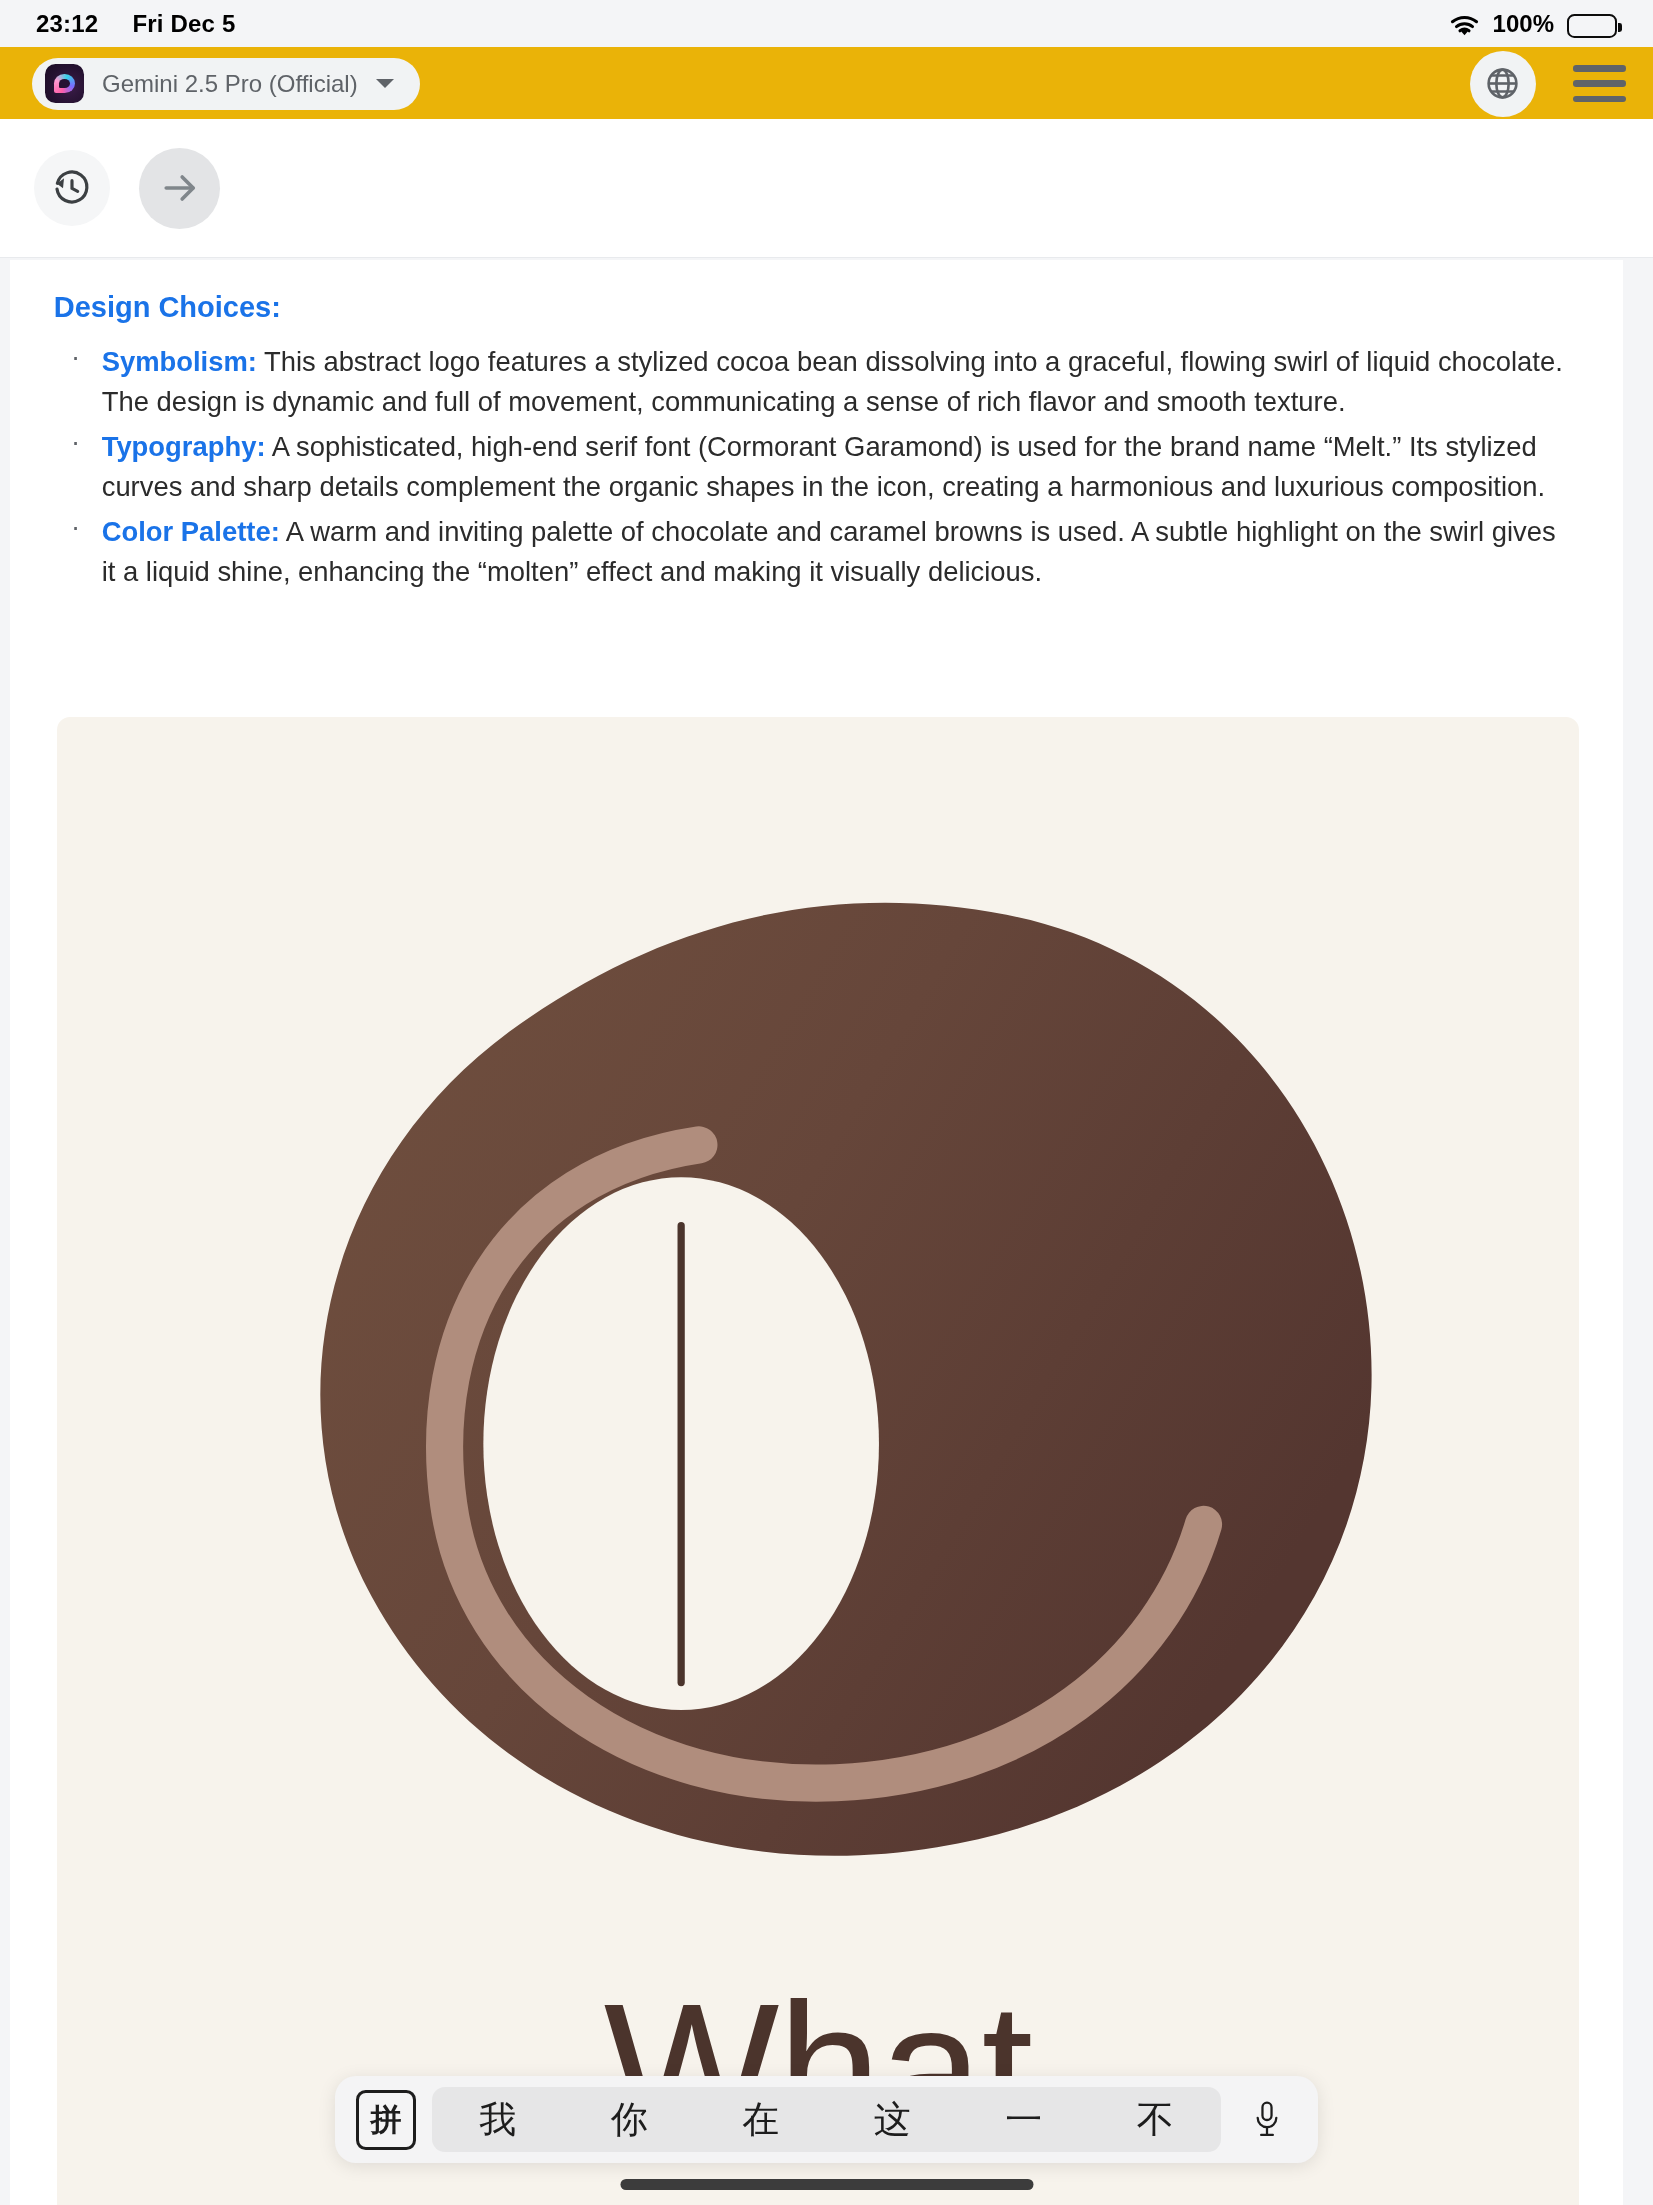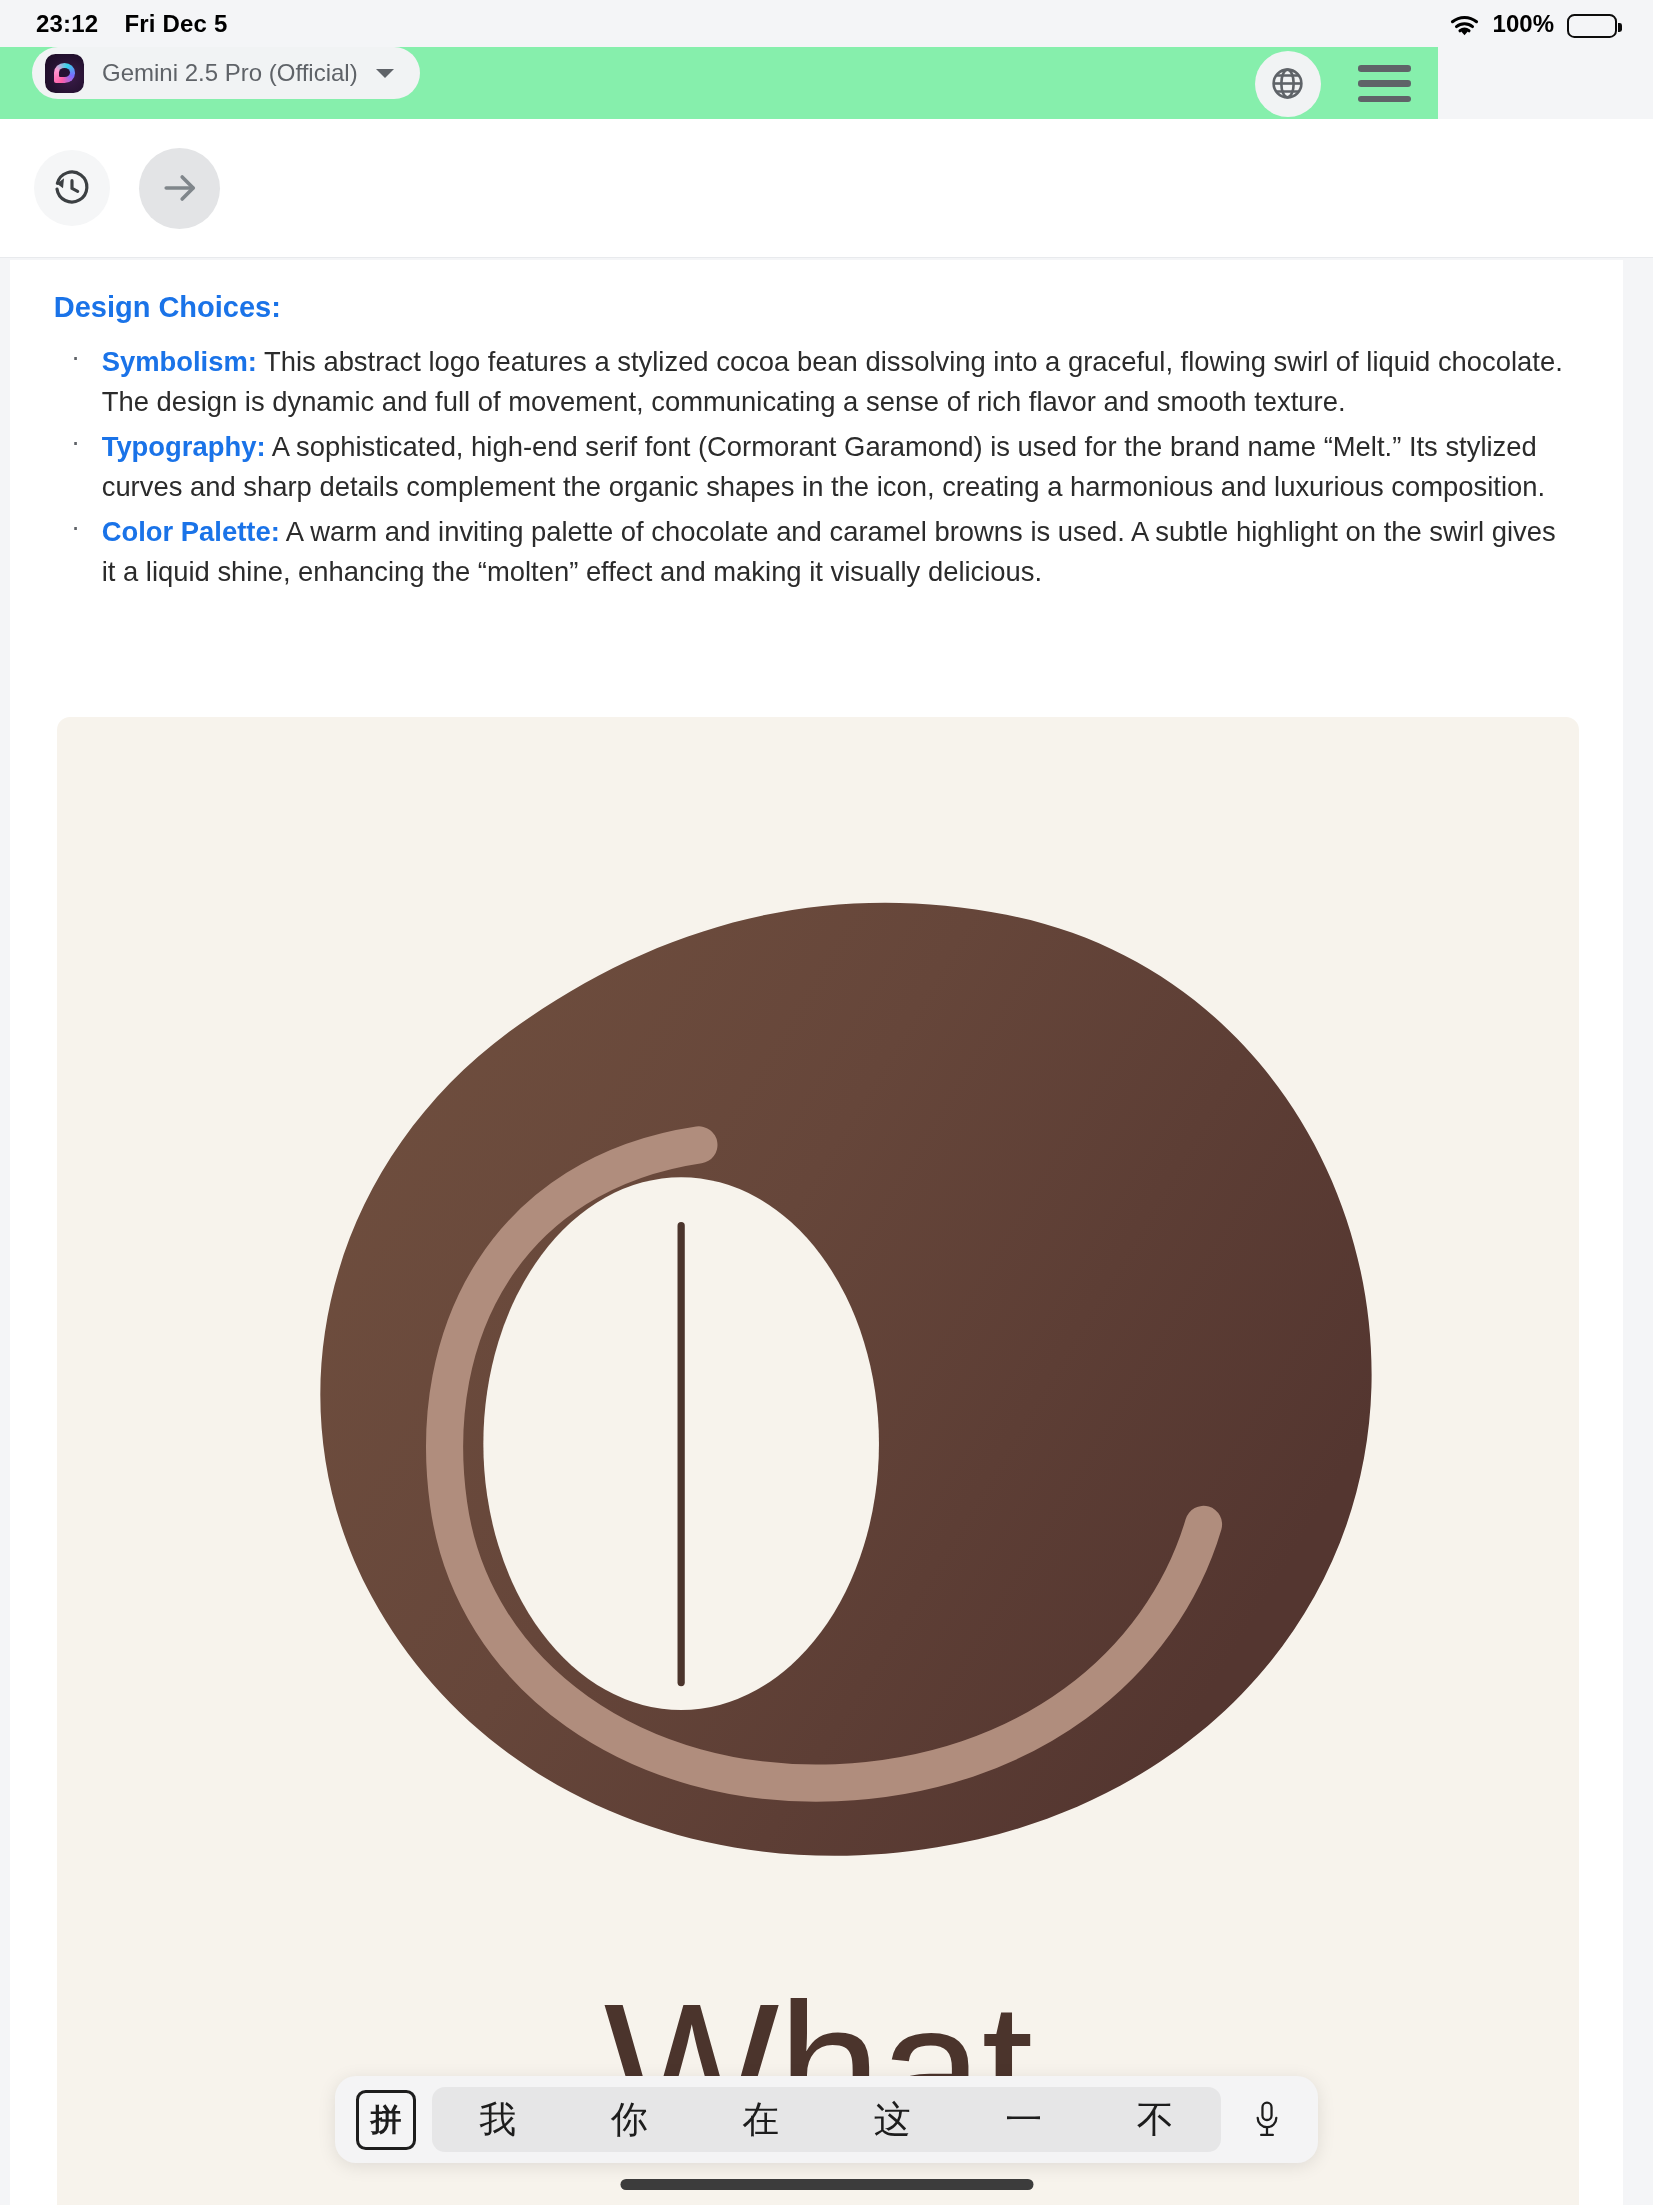--- a/index.html
+++ b/index.html
@@ -10,43 +10,43 @@
     overflow: hidden;
   }
   #root { position: relative; width: 1653px; height: 2205px; }
 
   
   .statusbar {
     position: absolute; left: 0; top: 0; width: 1653px; height: 47px;
     display: flex; align-items: center; justify-content: space-between;
     padding: 0 36px;
   }
-  .sb-left { display: flex; align-items: baseline; gap: 26px; }
+  .sb-left { display: flex; align-items: baseline; gap: 34px; }
   .sb-time, .sb-date {
     font-size: 24px; font-weight: bold; color: #000;
     letter-spacing: 0.2px;
   }
   .sb-right { display: flex; align-items: flex-end; gap: 13px; }
   .sb-pct { font-size: 24px; font-weight: bold; color: #000; }
   .wifi-icon { width: 31px; height: 22.6px; display:block; }
   .batt {
     width: 50px; height: 23.4px; border: 2.4px solid #000; border-radius: 7.3px;
     position: relative; padding: 2.4px; opacity: .95;
   }
   .batt-fill { width: 100%; height: 100%; background: #000; border-radius: 3.2px; }
   .batt:after {
     content: ""; position: absolute; right: -6.5px; top: 7.3px;
     width: 4px; height: 9px; background: #000; border-radius: 0 2.4px 2.4px 0;
   }
 
   
   .appheader {
-    position: absolute; left: 0; top: 47px; width: 1438px; height: 73px;
-    display: flex; justify-content: space-between;
-    padding: 0 27.4px 0 32px; background: #86efac;
+    position: absolute; left: 0; top: 47px; width: 1653px; height: 73px;
+    display: flex; align-items: center; justify-content: space-between;
+    padding: 0 27.4px 0 32px; background: #eab308;
   }
   .model-chip {
     display: flex; align-items: center; gap: 18px;
     background: #f1f3f4; border-radius: 29px;
     height: 52px; padding: 0 26px 0 13px;
   }
   .model-icon {
     width: 39px; height: 39px; border-radius: 10.5px;
     background: radial-gradient(circle at 62% 58%, #3b1d49 0%, #241130 60%, #1b0c24 100%);
     display: flex; align-items: center; justify-content: center;

